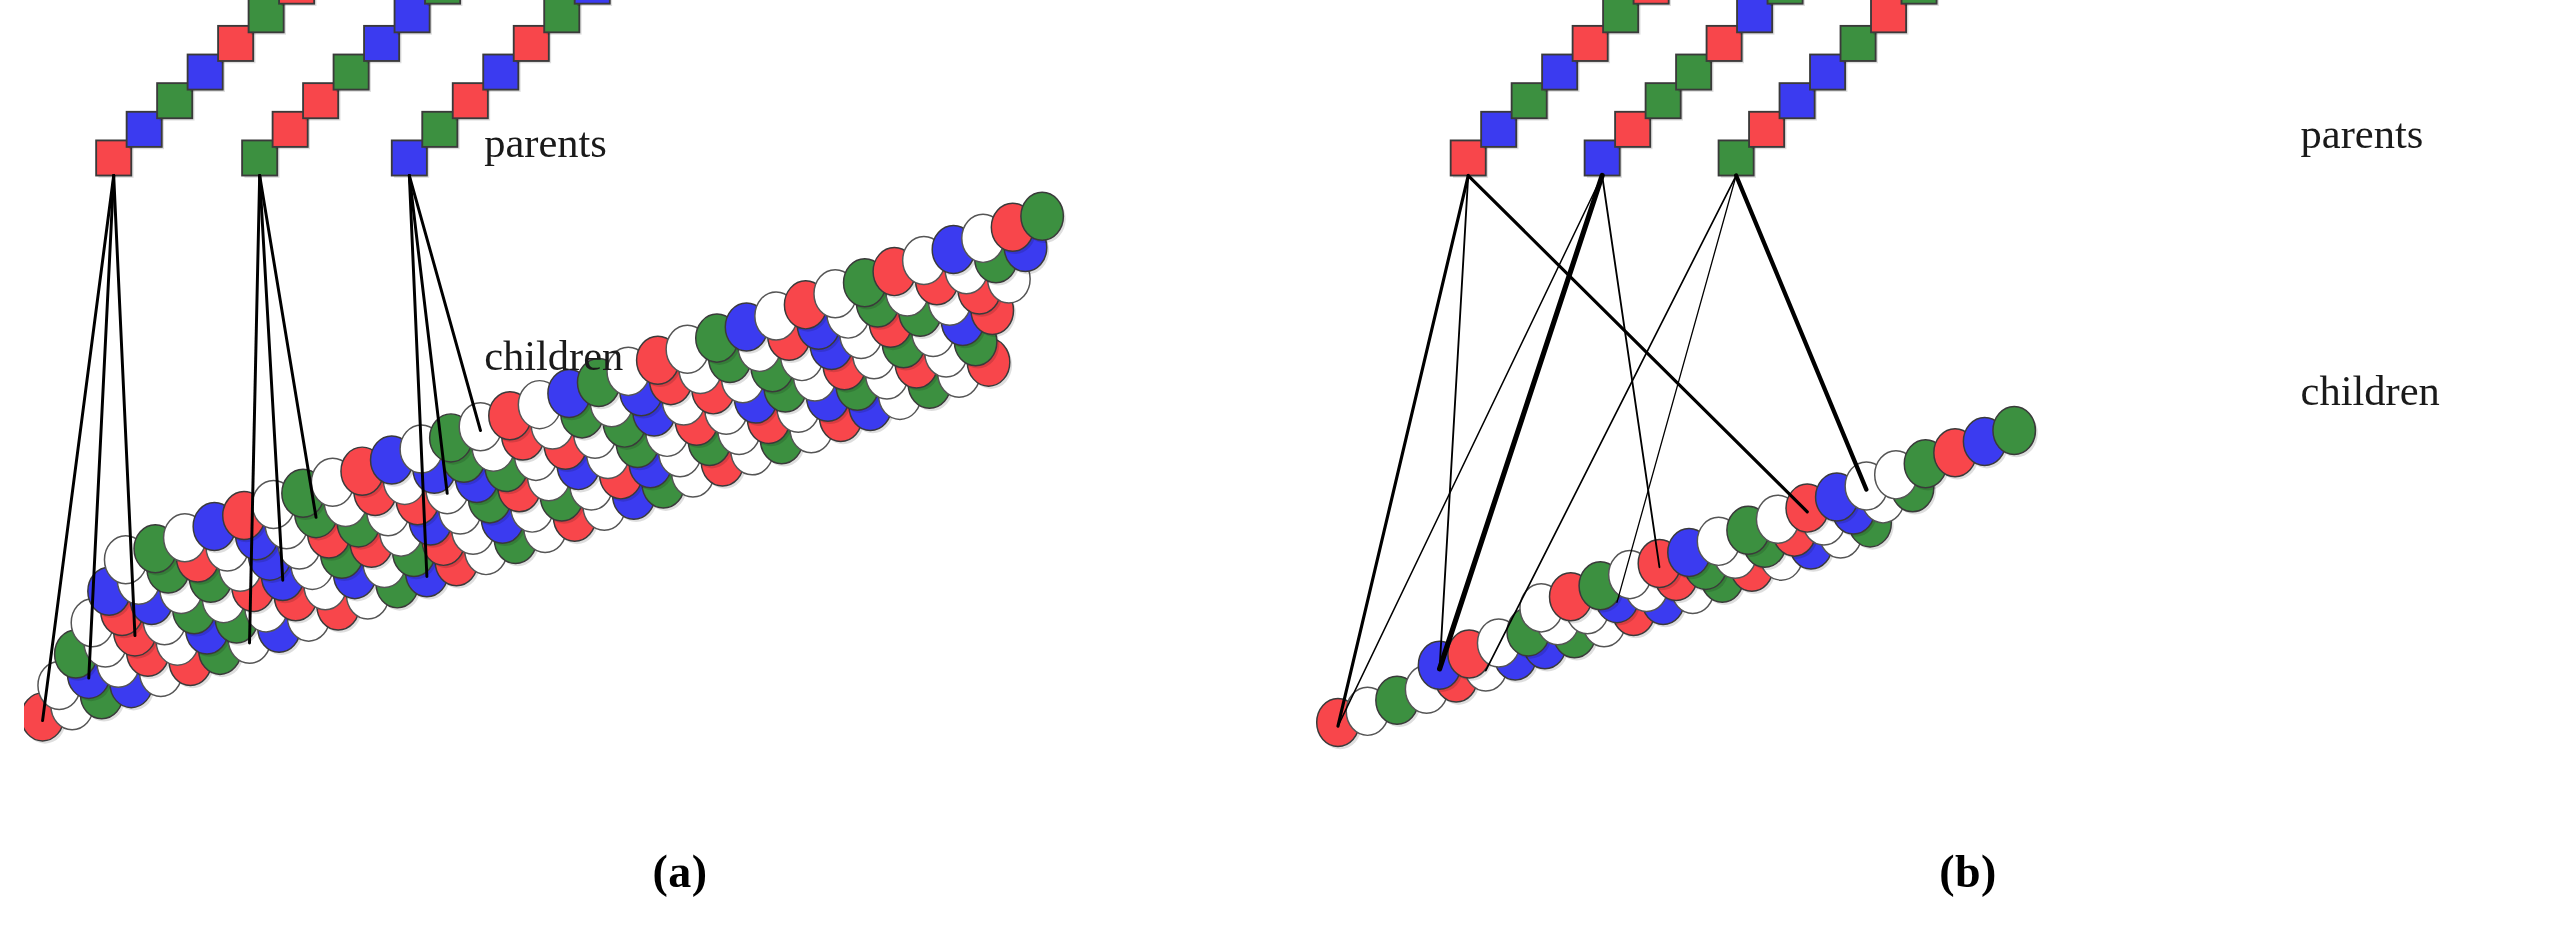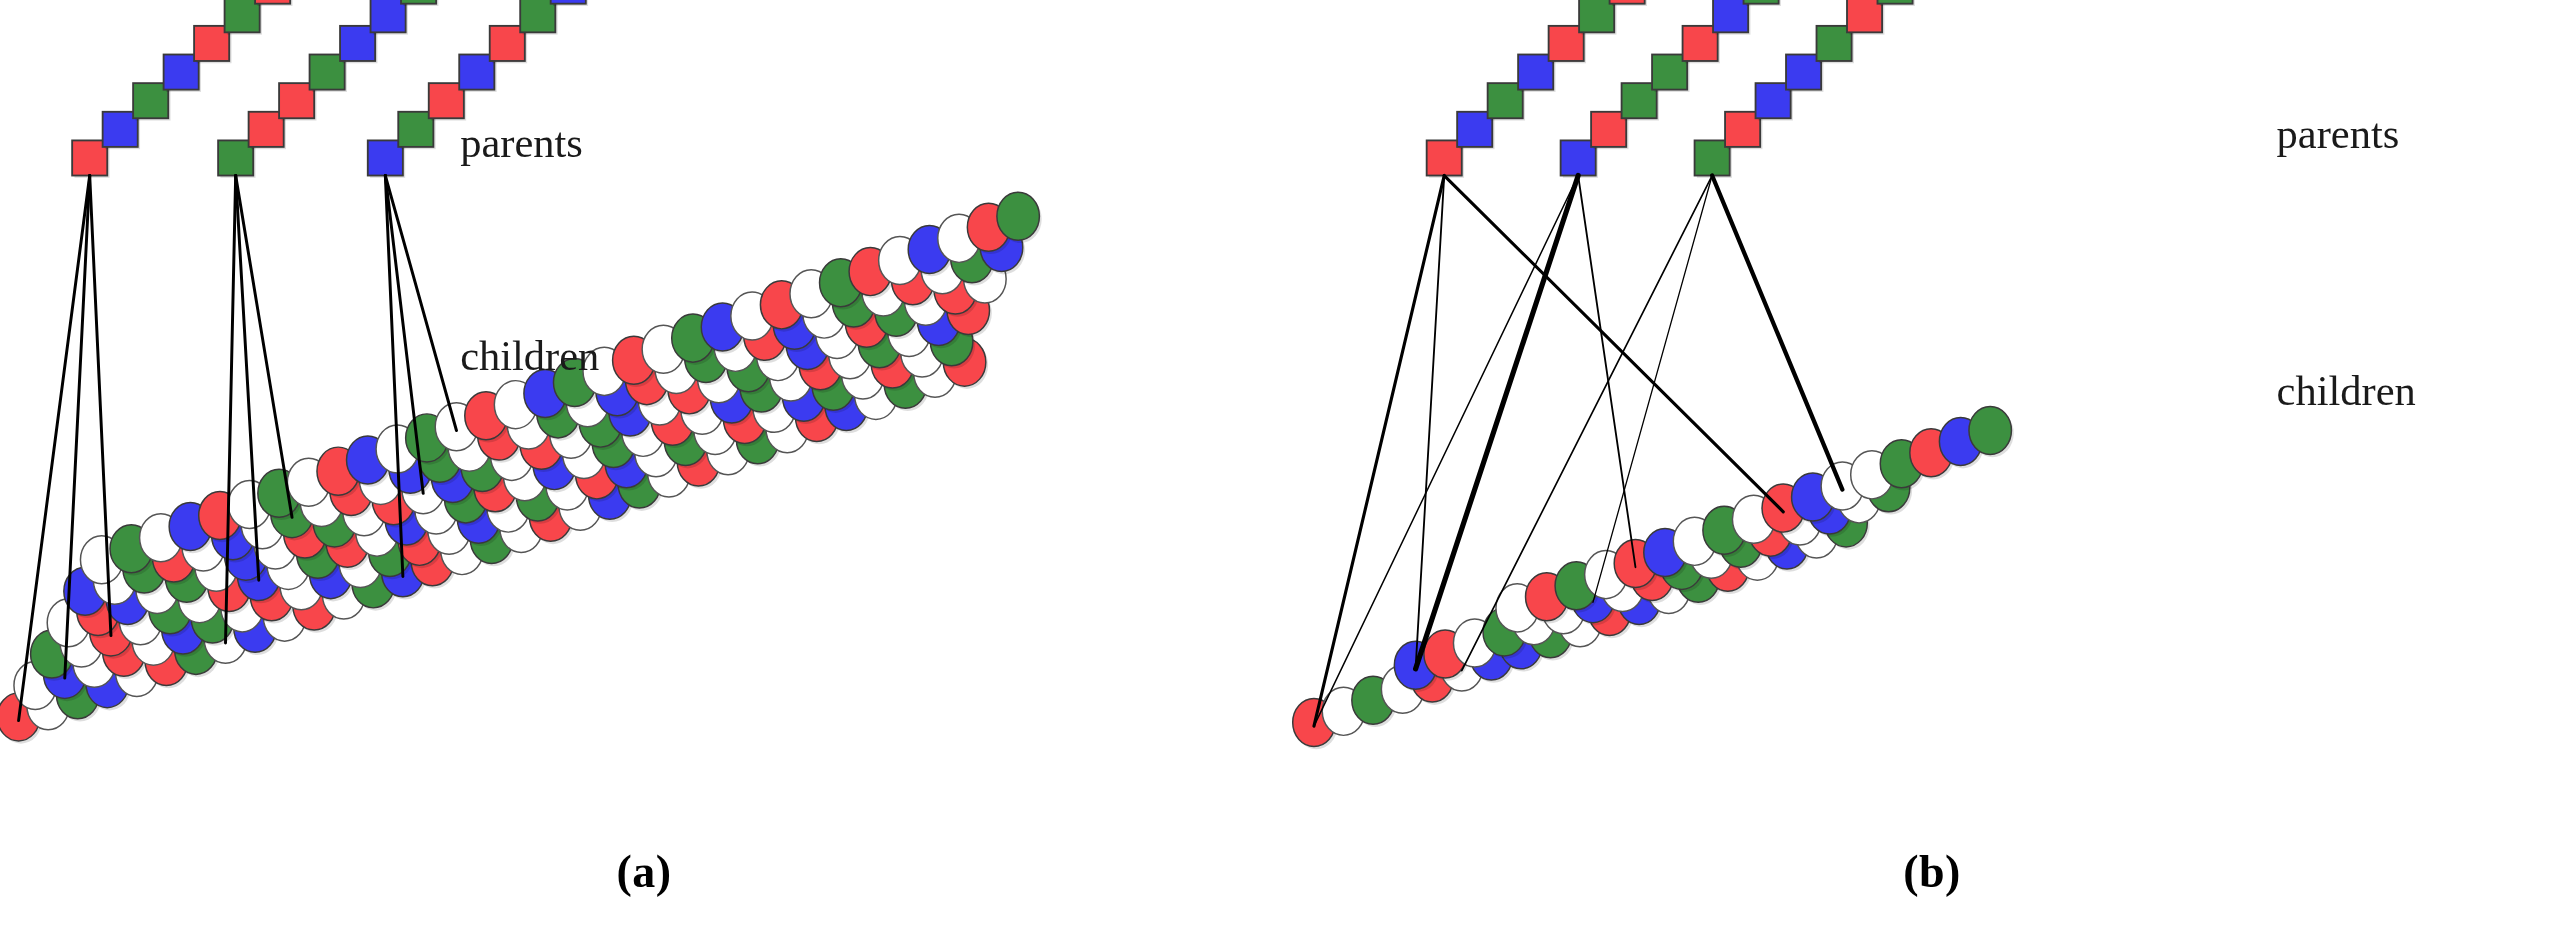--- a/index.html
+++ b/index.html
@@ -1,18 +1,18 @@
 <!DOCTYPE html>
 <html style="font-size:14.8px"><head>
 <meta charset="utf-8">
 <style>
   html,body{margin:0;padding:0;background:#ffffff;}
   body{width:2576px;height:946px;font-family:"Liberation Serif",serif;overflow:hidden;}
   #stage{position:relative;width:2576px;height:946px;background:#fff;}
-  .panel{position:absolute;top:0;height:946px;width:1288px;}
+  .panel{position:absolute;top:0;height:946px;width:1288px;padding-left:24px;}
   #panel-a{left:0;}
   #panel-b{left:1288px;}
   svg{display:block;width:100%;height:100%;}
   .cap{
     position:absolute;bottom:48px;width:100%;text-align:center;
     font-family:"Liberation Serif",serif;font-weight:bold;font-size:46px;color:#000;
     letter-spacing:0.5px;
   }
   .lbl{font-family:"Liberation Serif",serif;font-size:46px;fill:#1a1a1a;}
 </style>

